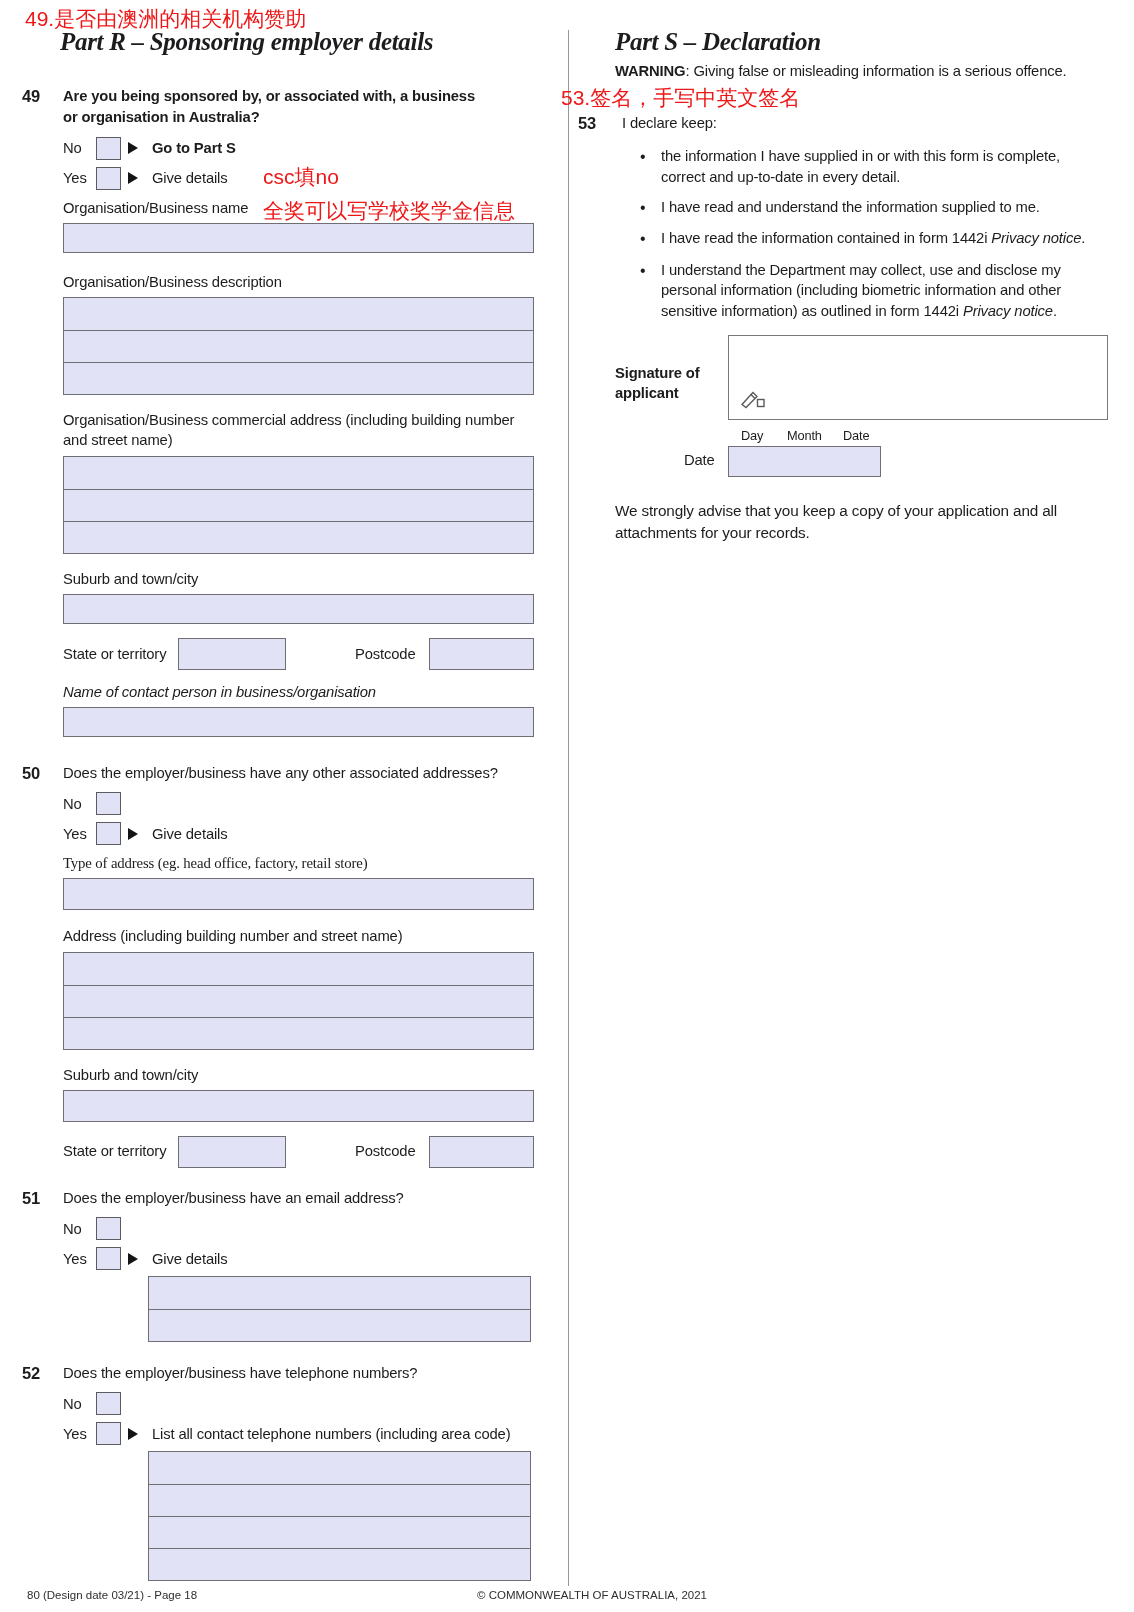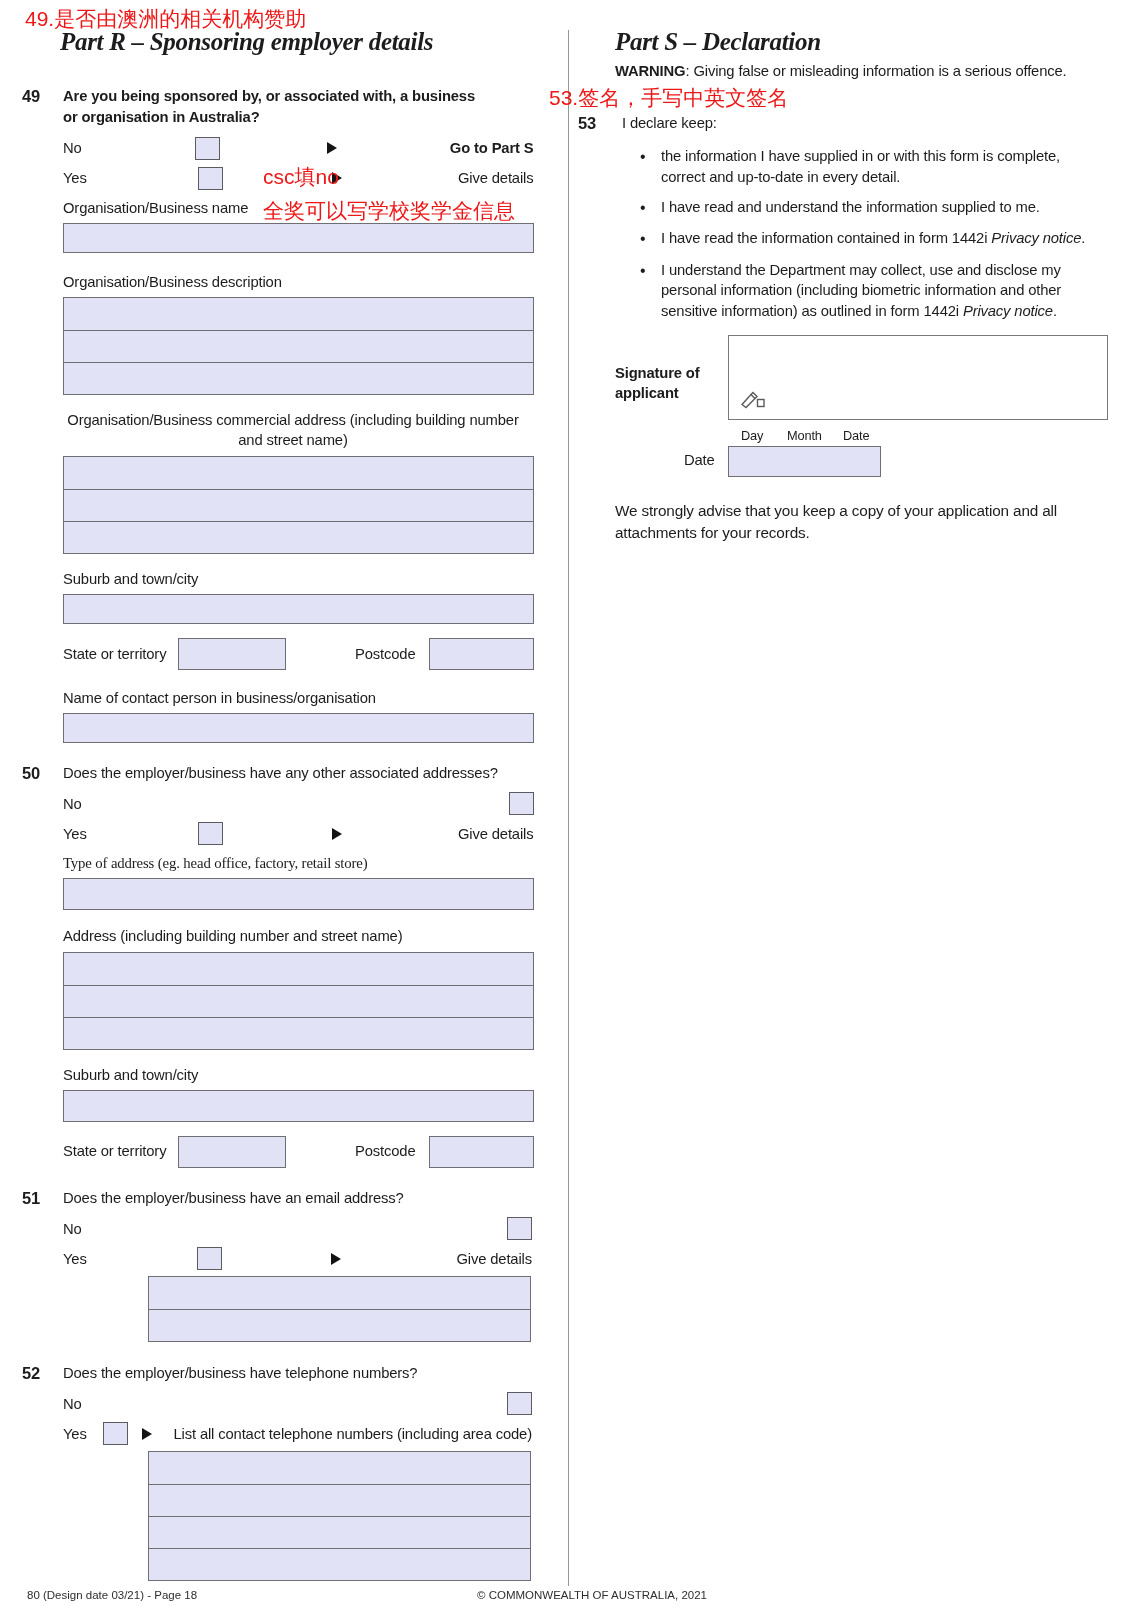--- a/index.html
+++ b/index.html
@@ -25,21 +25,21 @@
   }
   .red-note{
     color:var(--red);font-size:21px;letter-spacing:0;white-space:nowrap;
     font-family:"Liberation Sans","DejaVu Sans",sans-serif;
   }
   .divider{width:1px;background:var(--divider);}
   .q{display:flex;align-items:flex-start;}
   .qnum{width:41px;font-weight:bold;font-size:16.5px;flex:none;line-height:1.25;}
   .qbody{flex:1;line-height:1.38;}
   .qtext{line-height:1.4;}
-  .opt-row{display:flex;align-items:center;height:28px;justify-content:space-between;}
+  .opt-row{display:flex;align-items:center;height:28px;}
   .opt-label{width:33px;flex:none;}
   .checkbox{
     width:25px;height:23px;flex:none;background:var(--field);
     border:1.5px solid #5b5b60;
   }
   .arrow{
     width:0;height:0;flex:none;margin:0 14px 0 7px;
     border-left:10px solid #141414;
     border-top:6.5px solid transparent;
     border-bottom:6.5px solid transparent;
@@ -95,35 +95,35 @@
       <span>Give details</span>
     </div>
     <div class="flabel" style="margin-top:7px;">Organisation/Business name</div>
     <div class="field" style="margin-top:4px;"></div>
     <div class="flabel" style="margin-top:20px;">Organisation/Business description</div>
     <div class="multi" style="margin-top:4px;">
       <div></div>
       <div></div>
       <div></div>
     </div>
-    <div class="flabel" style="margin-top:16px;width:460px;text-align:center;">Organisation/Business commercial address (including building number and street name)</div>
+    <div class="flabel" style="margin-top:16px;width:460px;">Organisation/Business commercial address (including building number and street name)</div>
     <div class="multi" style="margin-top:5px;">
       <div></div>
       <div></div>
       <div></div>
     </div>
     <div class="flabel" style="margin-top:16px;">Suburb and town/city</div>
     <div class="field" style="margin-top:4px;"></div>
     <div class="inline-row" style="margin-top:14px;">
       <span style="width:115px;">State or territory</span>
       <span class="sm-field" style="width:108px;"></span>
       <span style="margin-left:69px;">Postcode</span>
       <span class="sm-field" style="width:105px;margin-left:13px;"></span>
     </div>
-    <div class="flabel" style="margin-top:19px;">Name of contact person in business/organisation</div>
+    <div class="flabel" style="margin-top:13px;font-style:italic;">Name of contact person in business/organisation</div>
     <div class="field" style="margin-top:4px;"></div>
   </div>
 </div>
 
 <div class="abs q" style="left:22px;top:763px;width:510px;">
   <div class="qnum">50</div>
   <div class="qbody">
     <div class="qtext">Does the employer/business have any other associated addresses?</div>
     <div class="opt-row" style="margin-top:6px;">
       <span class="opt-label">No</span>
@@ -197,21 +197,21 @@
     </div>
   </div>
 </div>
 
 <div class="abs part-title" style="left:615px;top:28px;">Part S – Declaration</div>
 
 <div class="abs warning-line" style="left:615px;top:62px;width:496px;">
   <span class="bold">WARNING</span><span>: Giving false or misleading information is a serious offence.</span>
 </div>
 
-<div class="abs red-note" style="left:549px;top:84px;z-index:5;">53.签名，手写中英文签名</div>
+<div class="abs red-note" style="left:561px;top:84px;z-index:5;">53.签名，手写中英文签名</div>
 
 <div class="abs q" style="left:578px;top:113px;width:530px;">
   <div class="qnum" style="width:44px;">53</div>
   <div class="qbody">
     <div>I declare keep:</div>
     <div style="margin-top:13px;margin-left:18px;width:448px;">
       <div class="bullet">
         <span class="dot"></span>
         <span><span>the information I have supplied in or with this form is complete, correct and up-to-date in every detail.</span><span class="ital"></span><span></span></span>
       </div>

